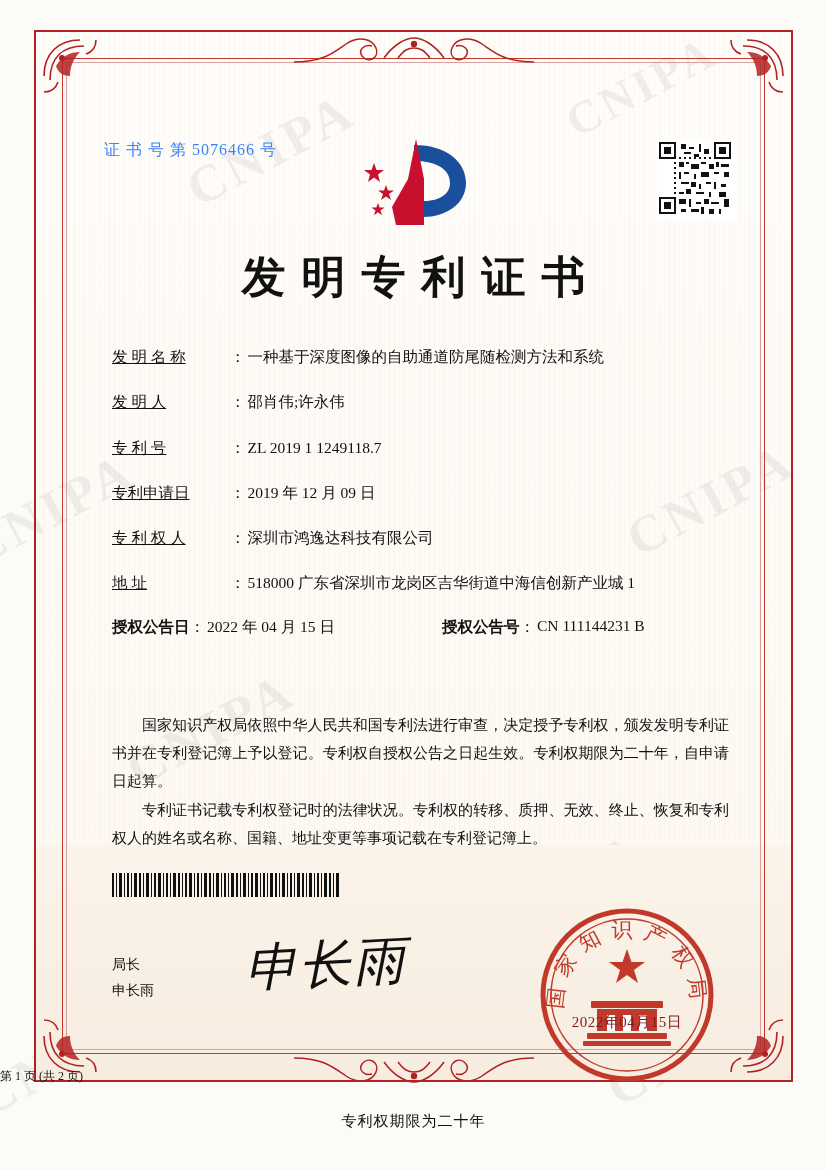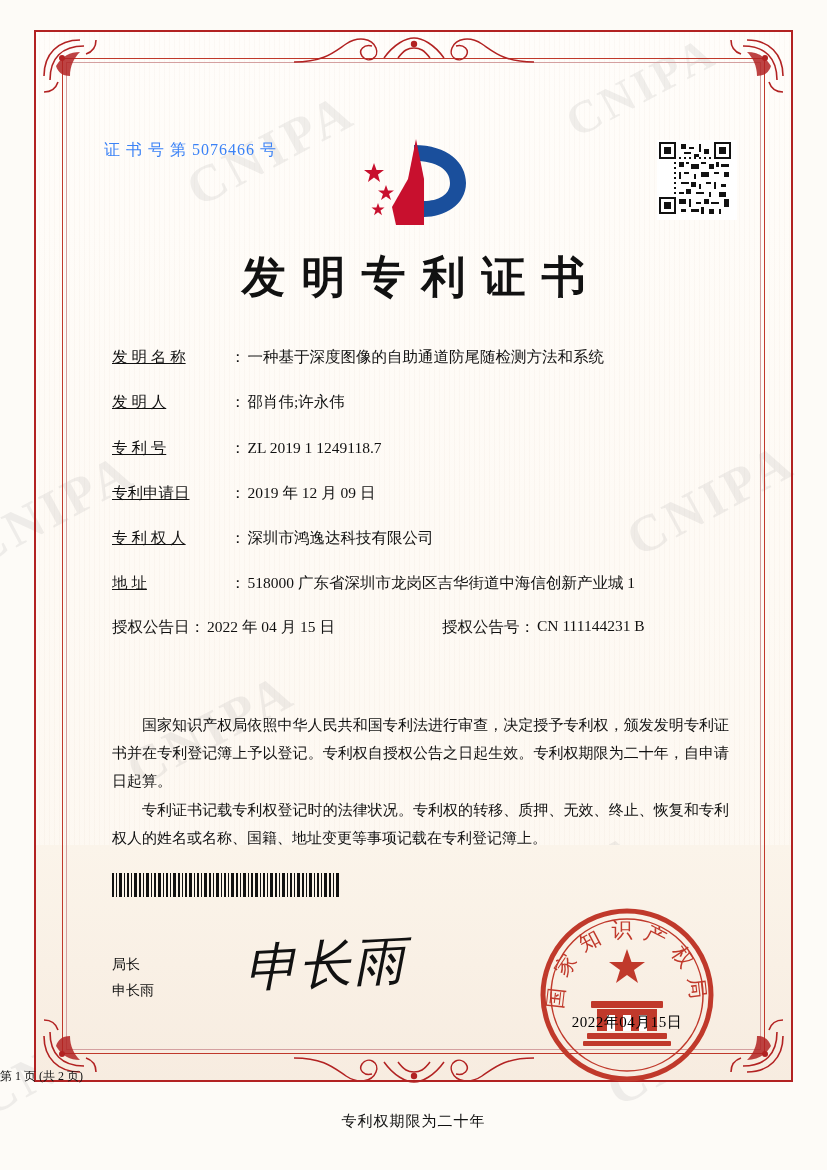--- a/index.html
+++ b/index.html
@@ -167,21 +167,21 @@
   .field-value .line2 { display:block; }
 
   .two-col {
     display: flex;
     align-items: flex-start;
     font-size: 15.5px;
     margin-bottom: 22px;
   }
   .two-col .c1 { display: flex; width: 330px; flex:none;}
   .two-col .c2 { display: flex; }
-  .two-col .lbl { white-space: nowrap; }
+  .two-col .lbl { white-space: nowrap; font-weight: bold; }
 
   
   .paragraphs {
     position: absolute;
     left: 112px;
     right: 98px;
     top: 680px;
     font-size: 15px;
     line-height: 1.85;
     text-align: justify;
@@ -236,21 +236,21 @@
     height: 180px;
   }
   .seal svg { width:100%; height:100%; display:block; }
   .seal-date {
     position: absolute;
     right: 110px;
     top: 1013px;
     width: 180px;
     text-align: center;
     font-size: 15px;
-    color: #000000;
+    color: #7f1d1d;
     letter-spacing: 0.5px;
   }
 
   .page-no {
     position: absolute;
     left: 0; right: 0;
     top: 1068px;
     text-align: left;
     font-size: 12px;
   }

